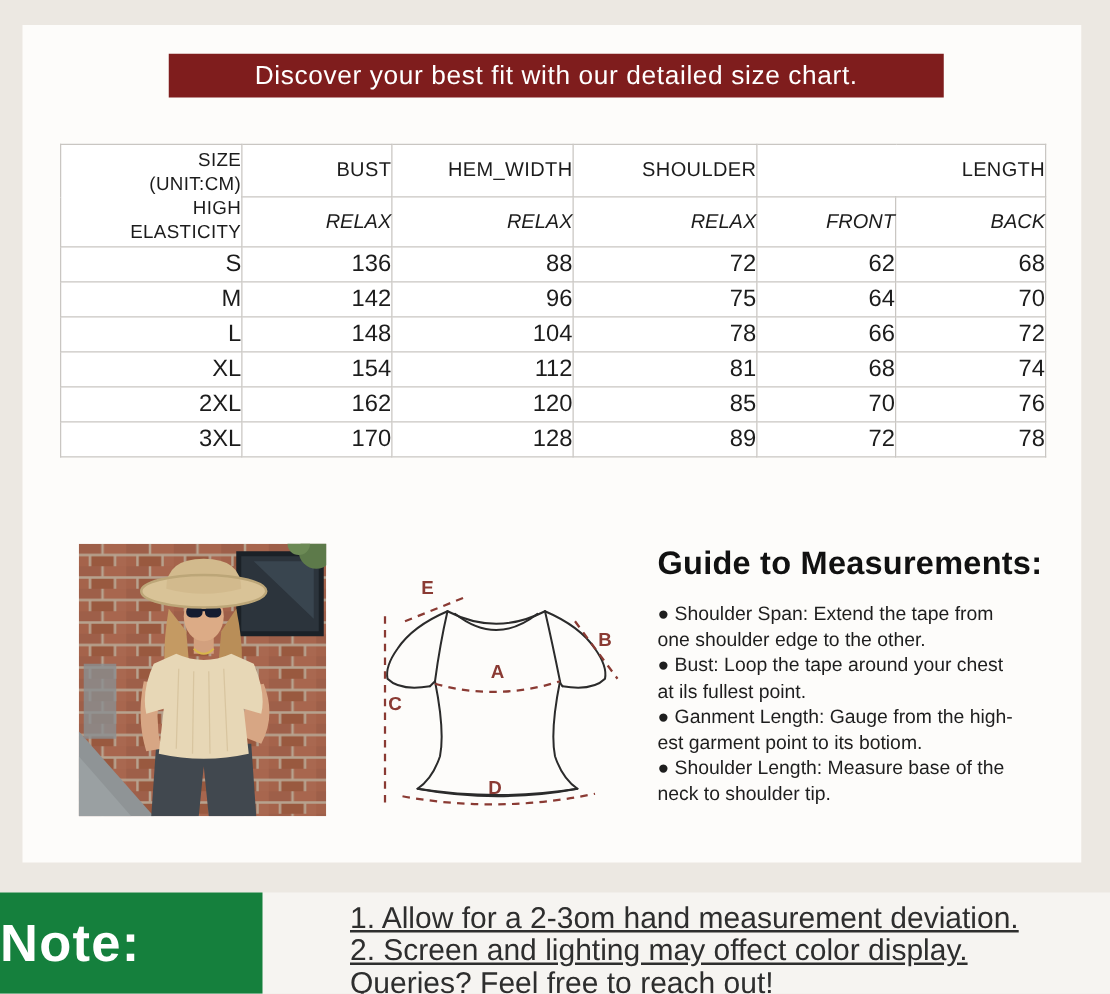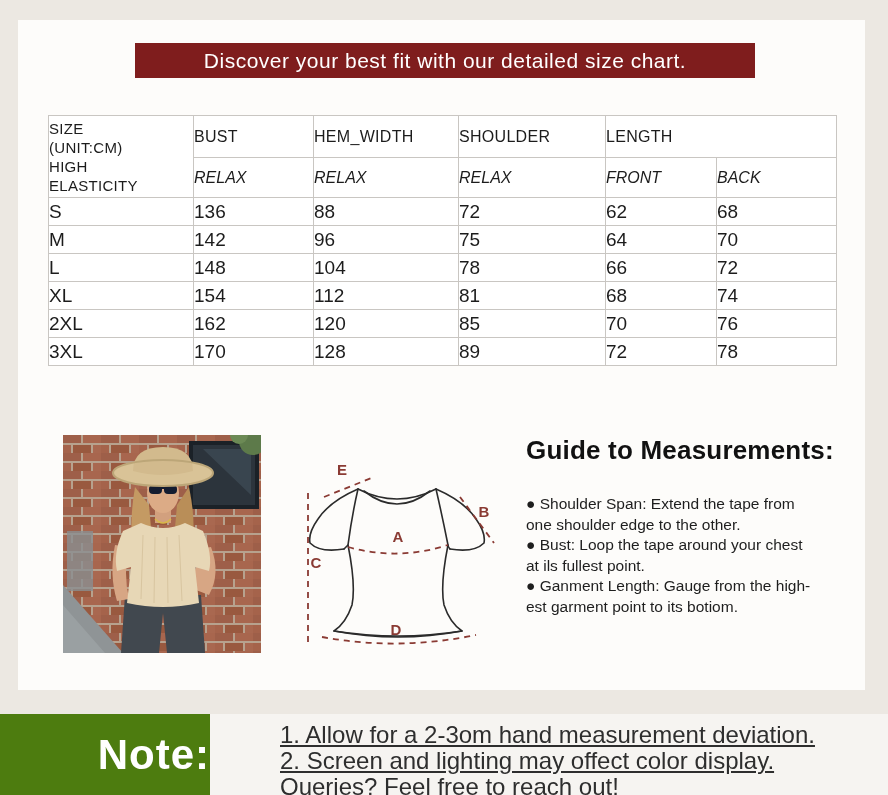--- a/index.html
+++ b/index.html
@@ -10,39 +10,39 @@
 
   .card { position:absolute; left:18px; top:20px; width:847px; height:670px; background:#fdfcfa; }
 
   .banner { position:absolute; left:117px; top:23px; width:620px; height:35px;
             background:#7f1d1d; color:#fff; display:flex; align-items:center; justify-content:center;
             font-size:21px; letter-spacing:0.5px; }
 
   
   .size-table { position:absolute; left:30px; top:95px; width:788px; border-collapse:collapse;
                 table-layout:fixed; background:#fff; }
-  .size-table td, .size-table th { border:1px solid #c9c6c2; text-align:left; vertical-align:middle;
+  .size-table td, .size-table th { border:1px solid #c9c6c2; text-align:right; vertical-align:middle;
                 color:#1c1c1c; font-weight:400; padding:0;margin-left:29px; }
   .size-table .hdr { font-size:16px; height:42px; letter-spacing:0.3px; }
   .size-table .hdr2 { font-size:16px; height:40px;font-style:italic; }
   .size-table .sizecell { font-size:15px; line-height:19px; white-space:pre-line; }
   .size-table .data td { font-size:19px; height:28px; }
 
   
   .photo-wrap { position:absolute; left:45px; top:415px; width:198px; height:218px; }
   .diagram-wrap { position:absolute; left:268px; top:425px; width:232px; height:222px; }
 
   .guide { position:absolute; left:508px; top:415px; width:352px; }
-  .guide-title { font-size:26px; font-weight:700; color:#111; margin-bottom:28px; letter-spacing:0.2px; }
+  .guide-title { font-size:26px; font-weight:700; color:#111; margin-bottom:16px; letter-spacing:0.2px; }
   .guide-bullet { font-size:15.5px; color:#1e1e1e; line-height:20.5px; white-space:pre-line; }
 
   
   .note-strip { position:absolute; left:0; top:714px; width:888px; height:81px; background:#f6f4f1; }
-  .note-block { position:absolute; left:0; top:0; width:210px; height:81px; background:#4d7c0f;
-                display:flex; align-items:center; justify-content:flex-end; }
+  .note-block { position:absolute; left:0; top:0; width:210px; height:81px; background:#15803d;
+                display:flex; align-items:center; justify-content:flex-start; }
   .note-label { color:#fff; font-size:42px; font-weight:700; letter-spacing:1px; }
   .note-lines { position:absolute; left:280px; top:8px; }
   .note-line { font-size:24px; color:#2e2e2e; line-height:26px;text-decoration:underline; }
 </style>
 </head>
 <body>
 
 <div class="page">
 
   <div class="card">
@@ -227,20 +227,22 @@
     </div>
 
     <div class="guide">
       <div class="guide-title">Guide to Measurements:</div>
       <div class="guide-bullet">● Shoulder Span: Extend the tape from
 one shoulder edge to the other.</div>
       <div class="guide-bullet">● Bust: Loop the tape around your chest
 at ils fullest point.</div>
       <div class="guide-bullet">● Ganment Length: Gauge from the high-
 est garment point to its botiom.</div>
+      <div class="guide-bullet">● Shoulder Length: Measure base of the
+neck to shoulder tip.</div>
     </div>
 
   </div>
 
   <div class="note-strip">
     <div class="note-block">
       <span class="note-label">Note:</span>
     </div>
     <div class="note-lines">
       <div class="note-line">1. Allow for a 2-3om hand measurement deviation.</div>

